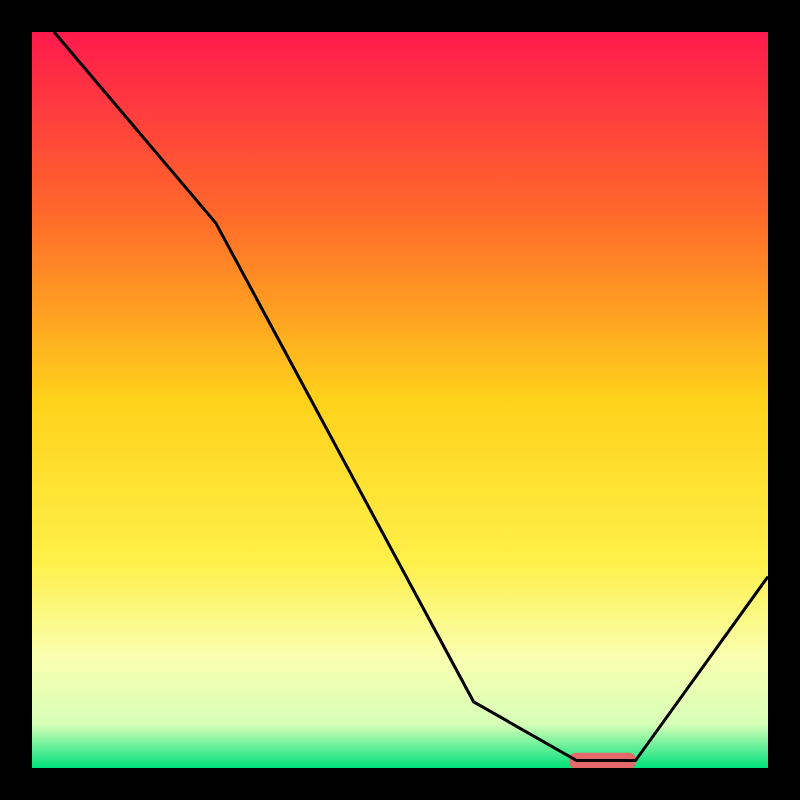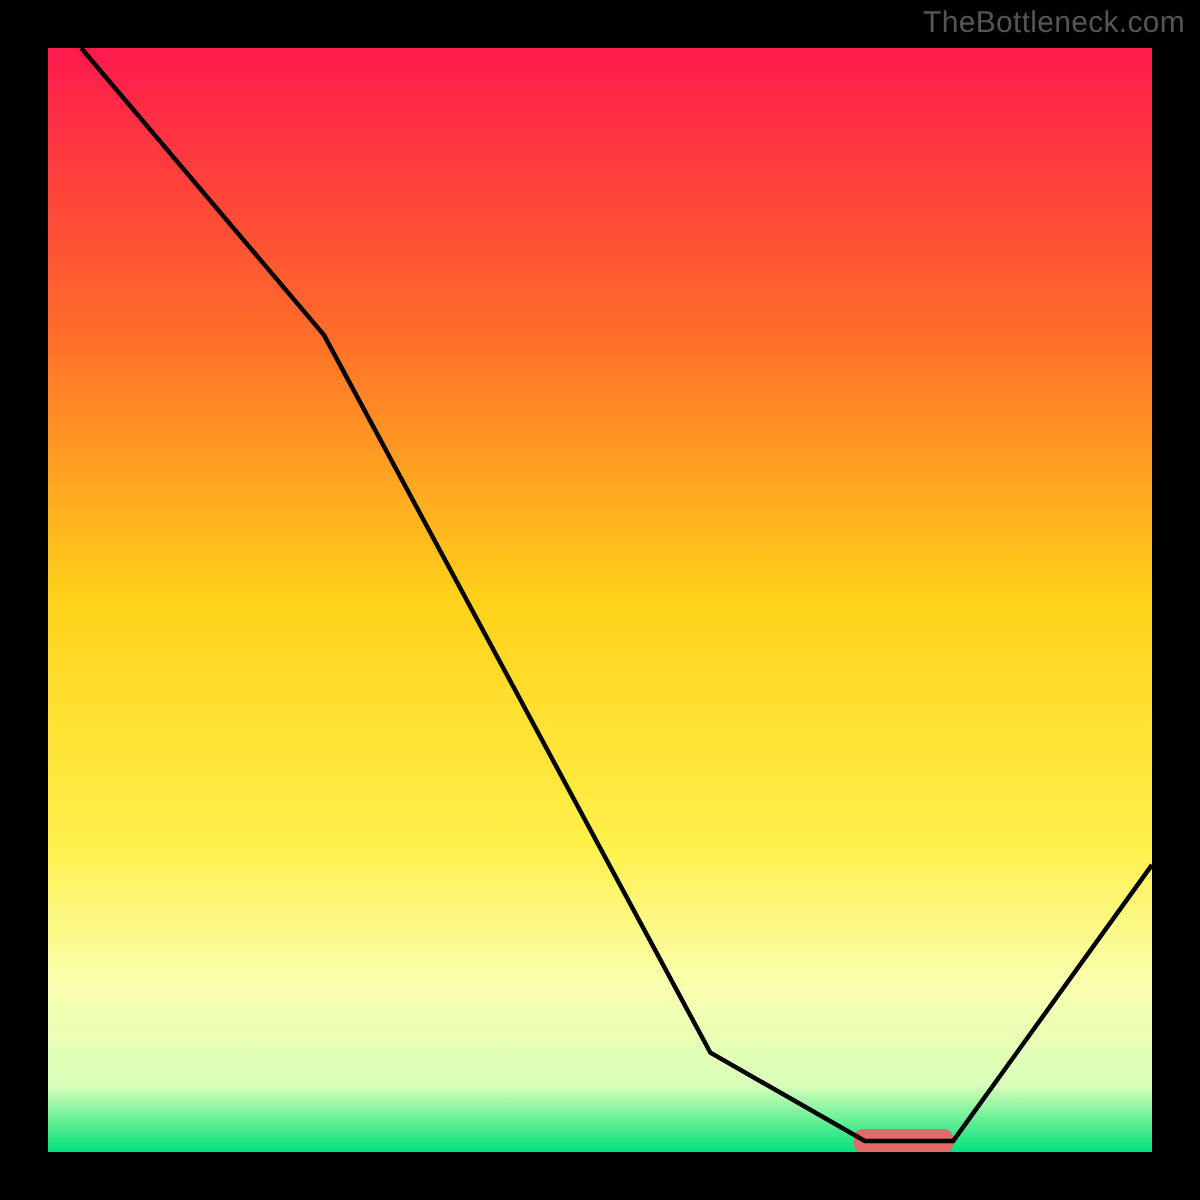--- a/index.html
+++ b/index.html
@@ -26,21 +26,20 @@
     z-index: 5;
   }
   svg {
     display: block;
   }
 </style>
 </head>
 <body>
 
 <div class="frame">
-  <div class="watermark">TheBottleneck.com</div>
   <svg id="plot" width="800" height="800">
     <defs>
       <linearGradient id="bg-grad" x1="0" y1="0" x2="0" y2="1">
           <stop offset="0%" stop-color="#ff1a4d"></stop>
           <stop offset="25%" stop-color="#ff6a2a"></stop>
           <stop offset="50%" stop-color="#ffd21a"></stop>
           <stop offset="72%" stop-color="#fff04a"></stop>
           <stop offset="85%" stop-color="#f9ffb0"></stop>
           <stop offset="94%" stop-color="#d8ffb8"></stop>
           <stop offset="100%" stop-color="#00e07a"></stop>

